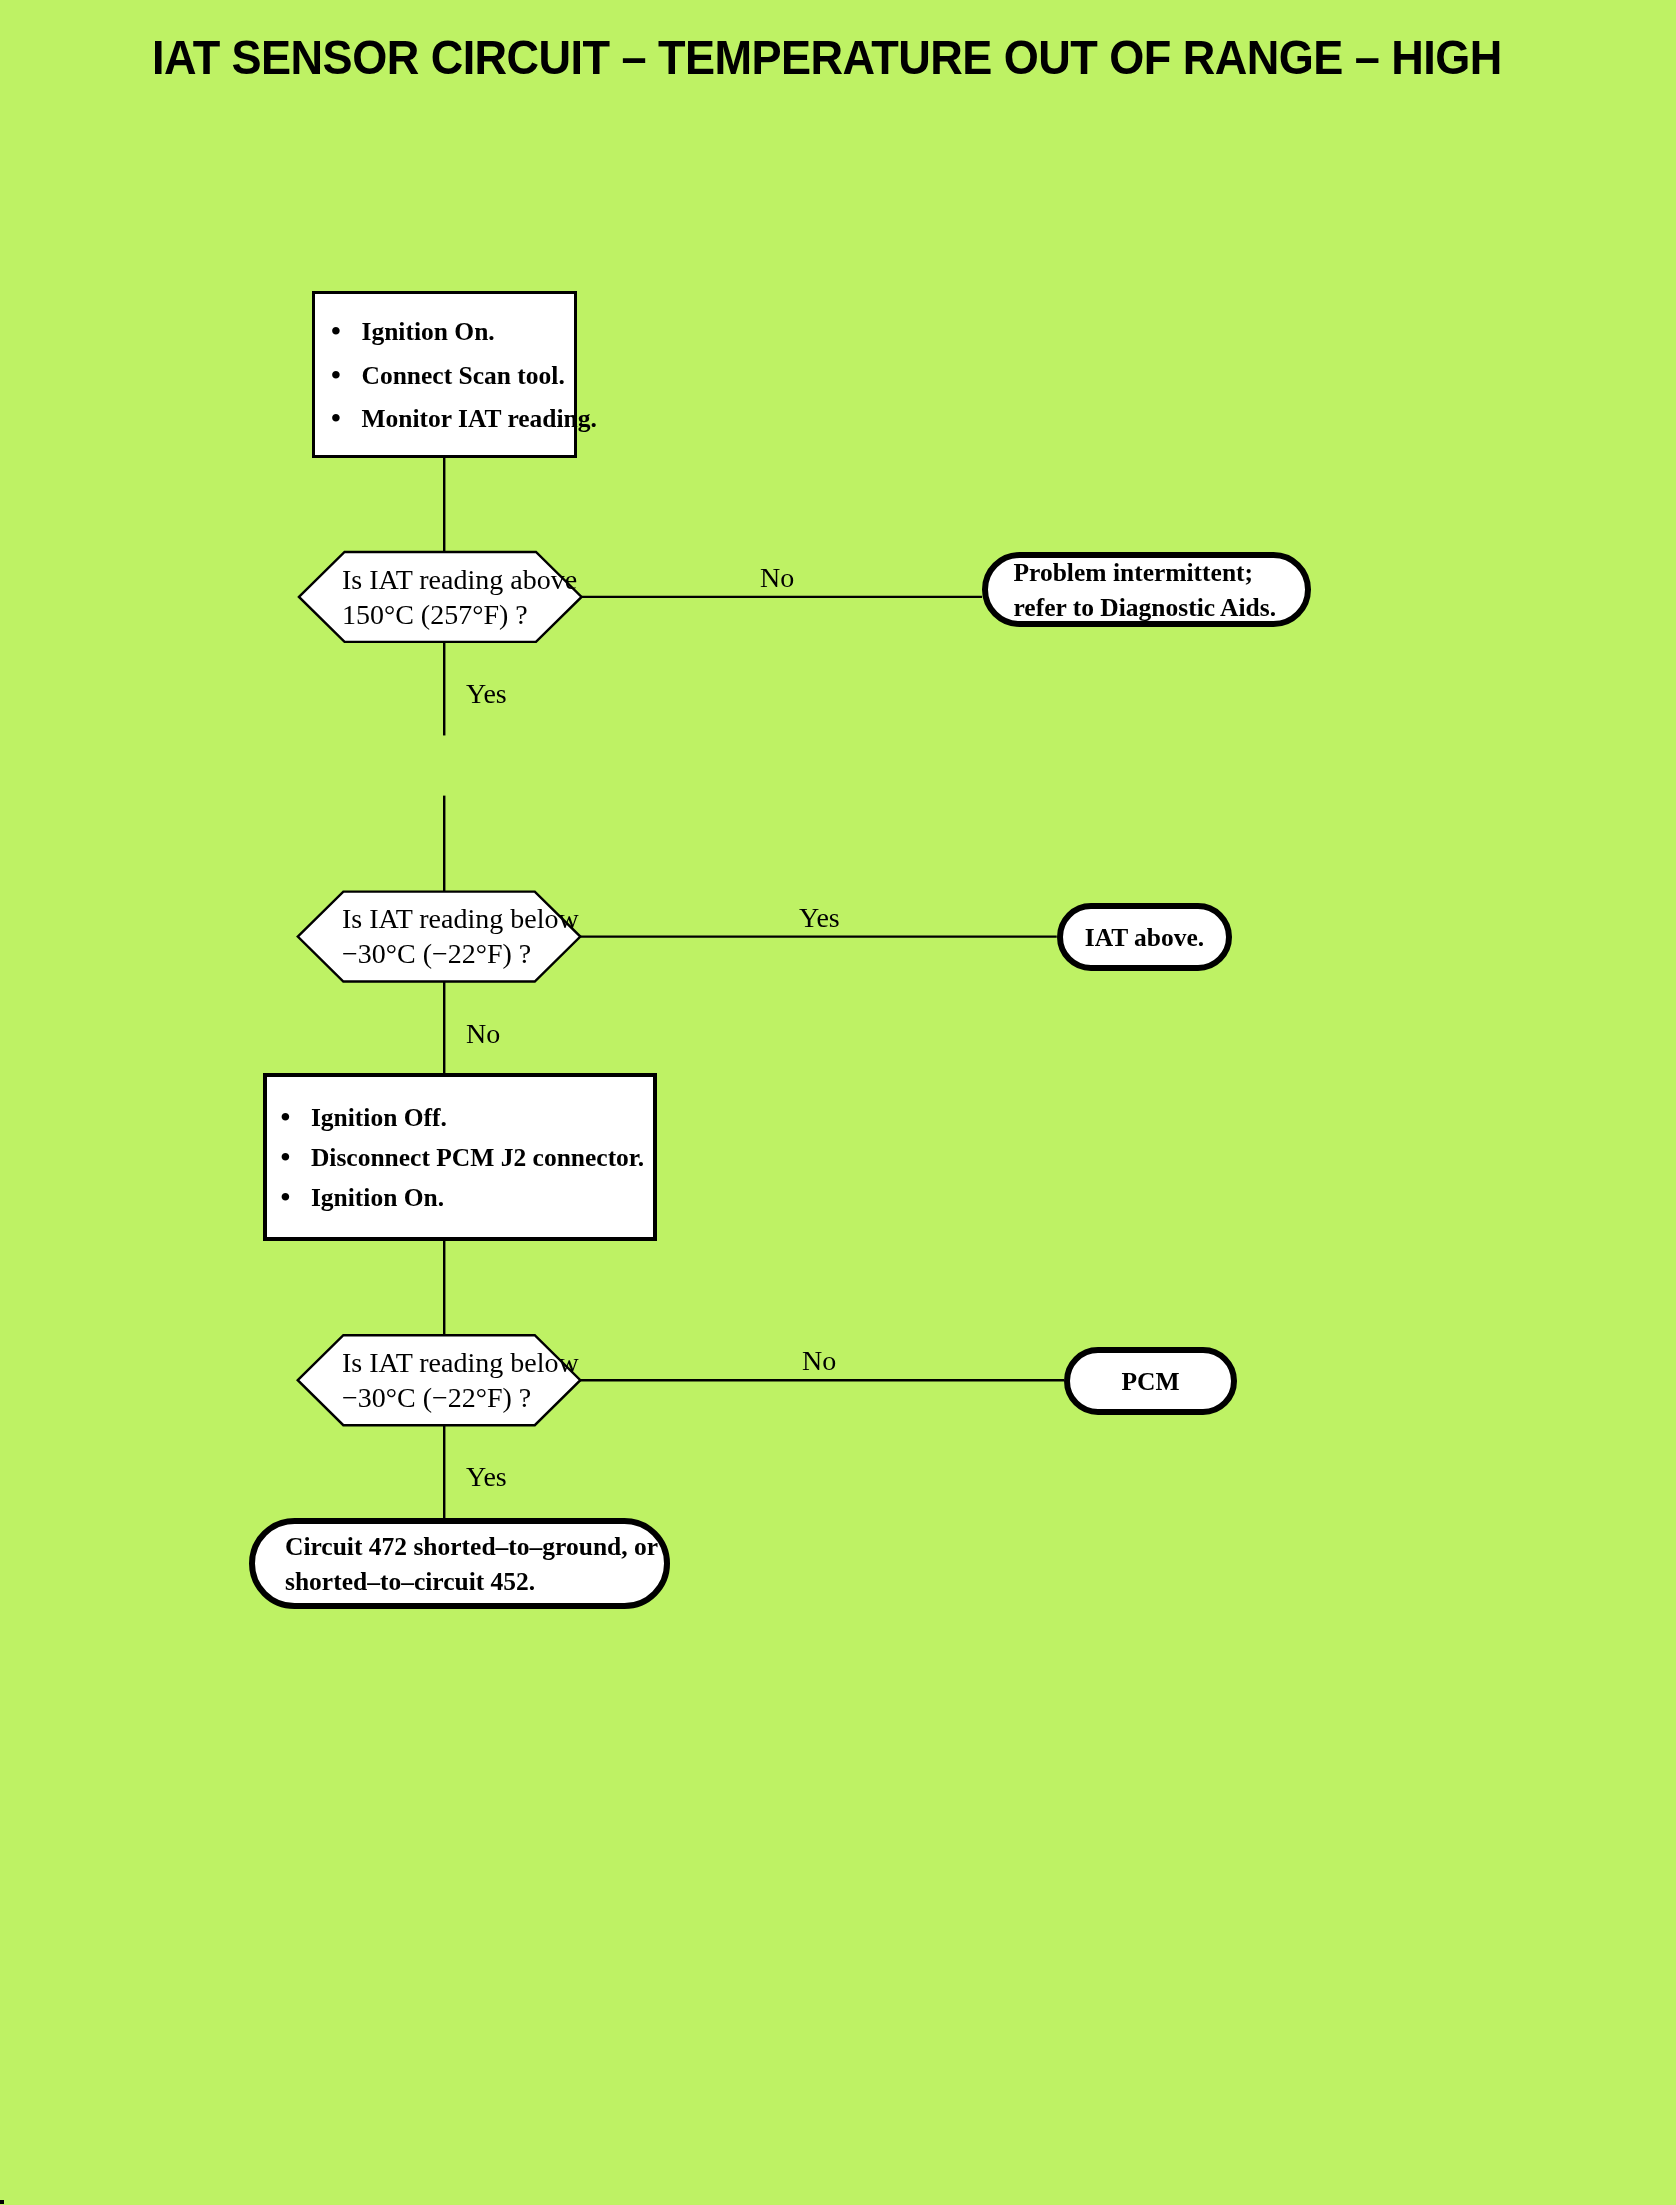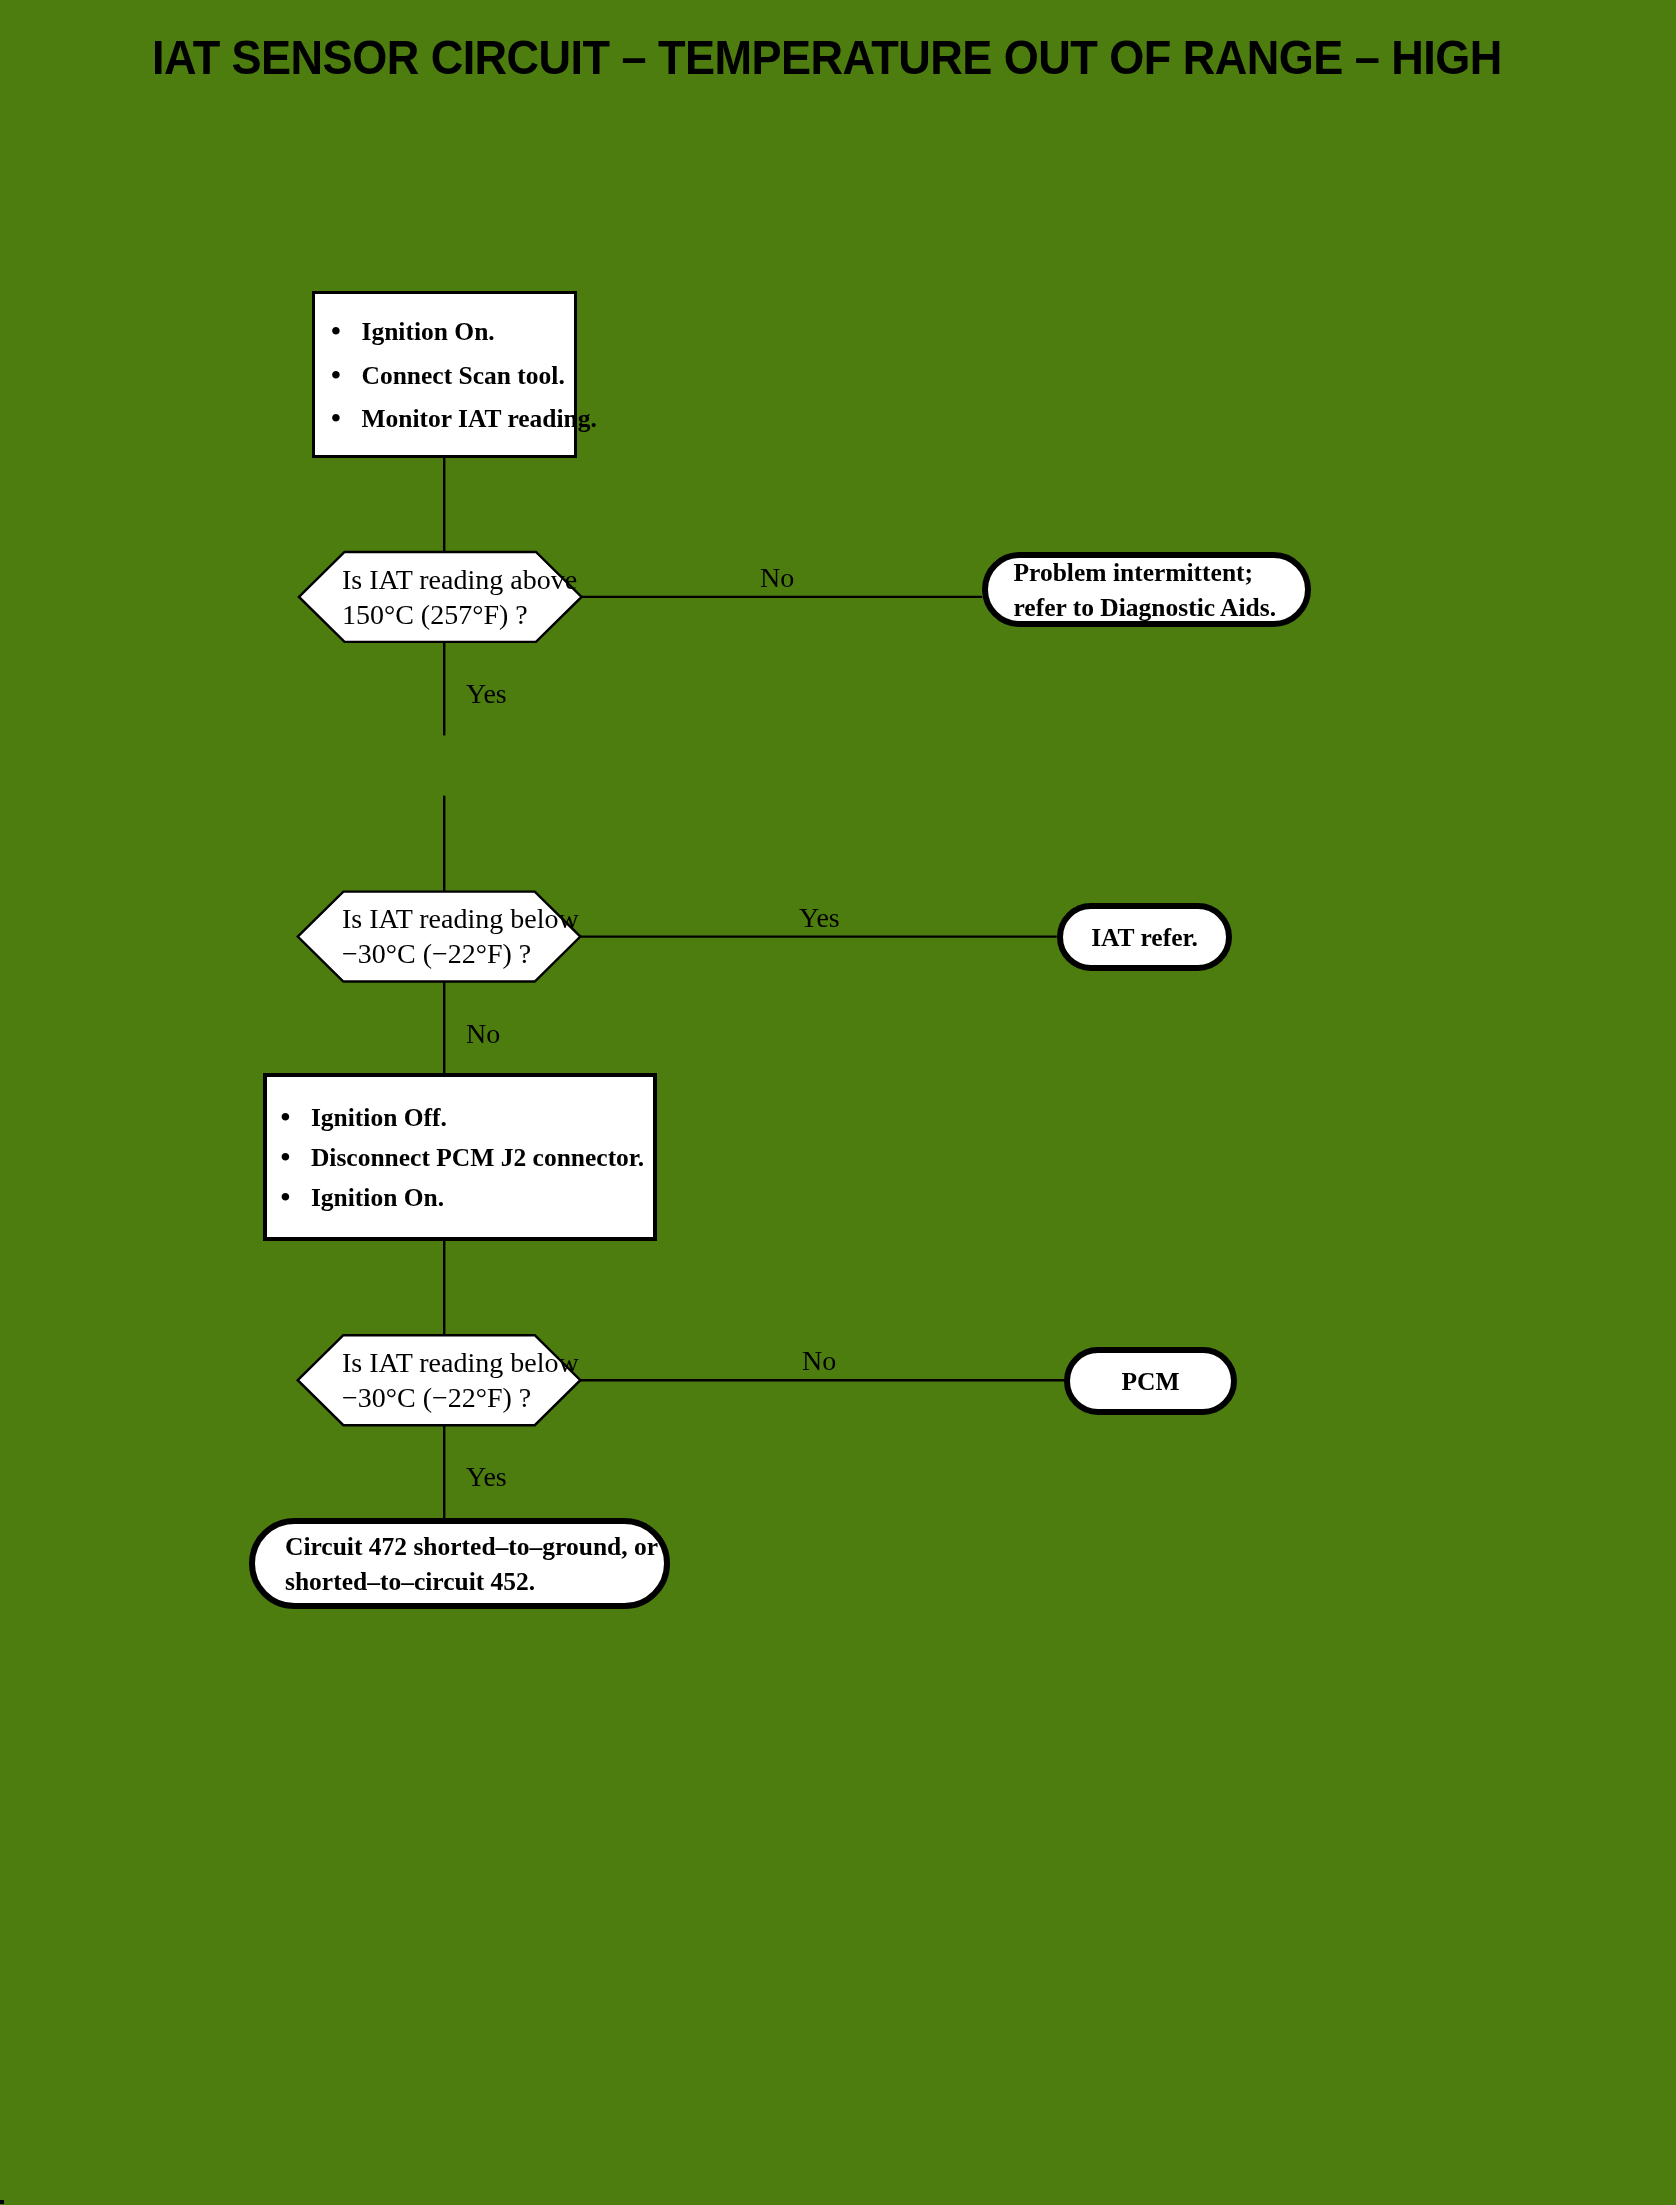--- a/index.html
+++ b/index.html
@@ -1,20 +1,20 @@
 <!DOCTYPE html>
 <html style="font-size:9.7px"><head>
 <meta charset="utf-8">
 <style>
   html, body { margin: 0; padding: 0; background: #ffffff; }
   .page {
     position: relative;
     width: 1676px;
     height: 2205px;
-    background: #4d7c0f;
+    background: #bef264;
     font-family: "Liberation Serif", serif;
     color: #000000;
     overflow: hidden;
   }
   .title {
     position: absolute;
     left: 152px;
     top: 29px;
     font-family: "Liberation Sans", sans-serif;
     font-weight: bold;
@@ -131,21 +131,21 @@
 
 
   <div class="node-text" style="left:342px; top:901px;">
     <div>Is IAT reading below</div>
     <div>−30°C (−22°F) ?</div>
   </div>
 
   <div class="lbl" style="left:799px; top:900px;">Yes</div>
 
   <div class="stadium centered" style="left:1057px; top:903px; width:175px; height:68px; border-radius:34px;">
-    <div>IAT refer.</div>
+    <div>IAT above.</div>
   </div>
 
   <div class="lbl" style="left:466px; top:1016px;">No</div>
 
   <div class="box thick bullets" style="left:263px; top:1073px; width:394px; height:168px; padding:24px 0 24px 13.4px;">
     <div class="li">
       <span class="dot">•</span>
       <span>Ignition Off.</span>
     </div>
     <div class="li">

